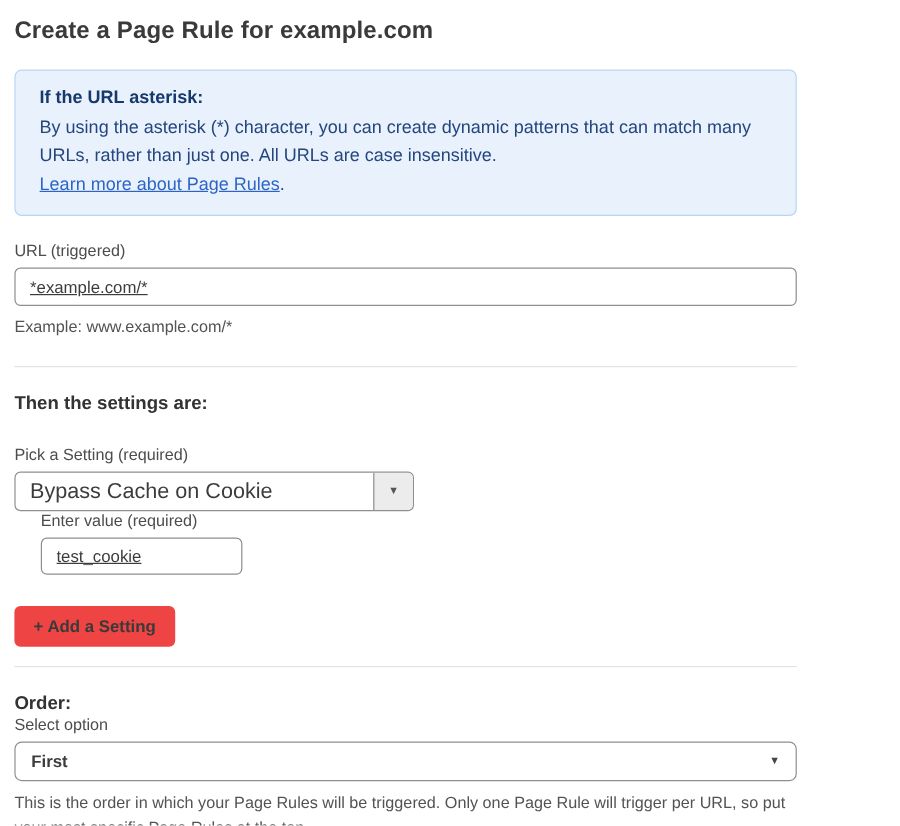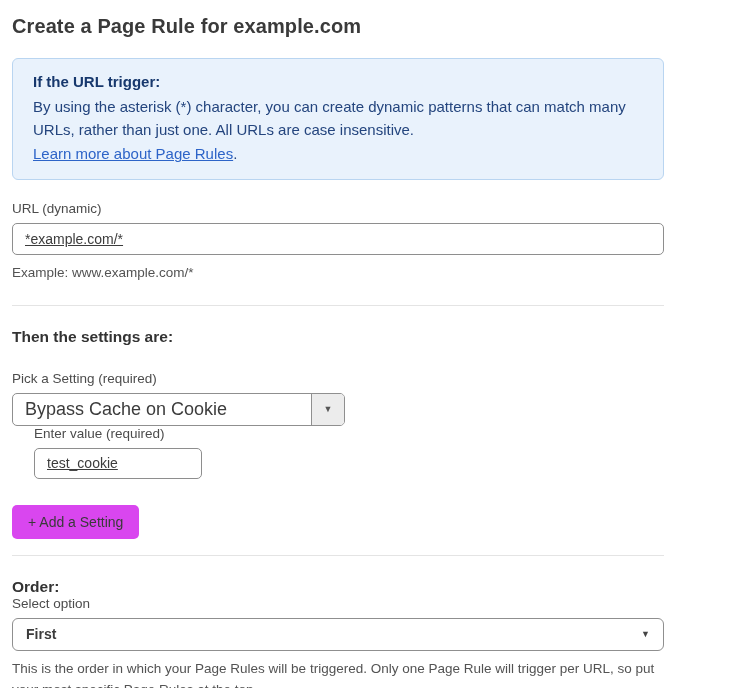--- a/index.html
+++ b/index.html
@@ -131,21 +131,22 @@
 
   .btn {
     display: inline-block;
     border: none;
     border-radius: 5px;
     padding: 9px 16px;
     font-size: 14px;
     font-family: "Liberation Sans", sans-serif;
     cursor: pointer;
     color: #3a3a3a;
-    background: #d946ef;
+    background: #ef4444;
+    font-weight: bold;
   }
   .add-setting-btn { margin-top: 26px; }
 
   .order-section { margin-top: 22px; }
   .order-section .field-label { }
 
   
   .order-select {
     position: relative;
     height: 33px;
@@ -174,29 +175,29 @@
   .order-section .helper-text { margin-top: 8px; max-width: 720px; }
 </style>
 </head>
 <body>
 
 <div class="container">
 
   <div class="page-title">Create a Page Rule for example.com</div>
 
   <div class="info-box">
-    <div class="info-heading">If the URL trigger:</div>
+    <div class="info-heading">If the URL asterisk:</div>
     <div class="info-body">By using the asterisk (*) character, you can create dynamic patterns that can match many URLs, rather than just one. All URLs are case insensitive.</div>
     <div>
       <a class="info-link">Learn more about Page Rules</a><span class="info-link-suffix">.</span>
     </div>
   </div>
 
   <div class="url-section">
-    <div class="field-label">URL (dynamic)</div>
+    <div class="field-label">URL (triggered)</div>
     <input class="text-input" type="text" value="*example.com/*" style="">
     <div class="helper-text">Example: www.example.com/*</div>
   </div>
 
   <hr class="divider divider-1">
 
   <div class="settings-section">
     <div class="section-heading">Then the settings are:</div>
 
     <div class="settings-row">

